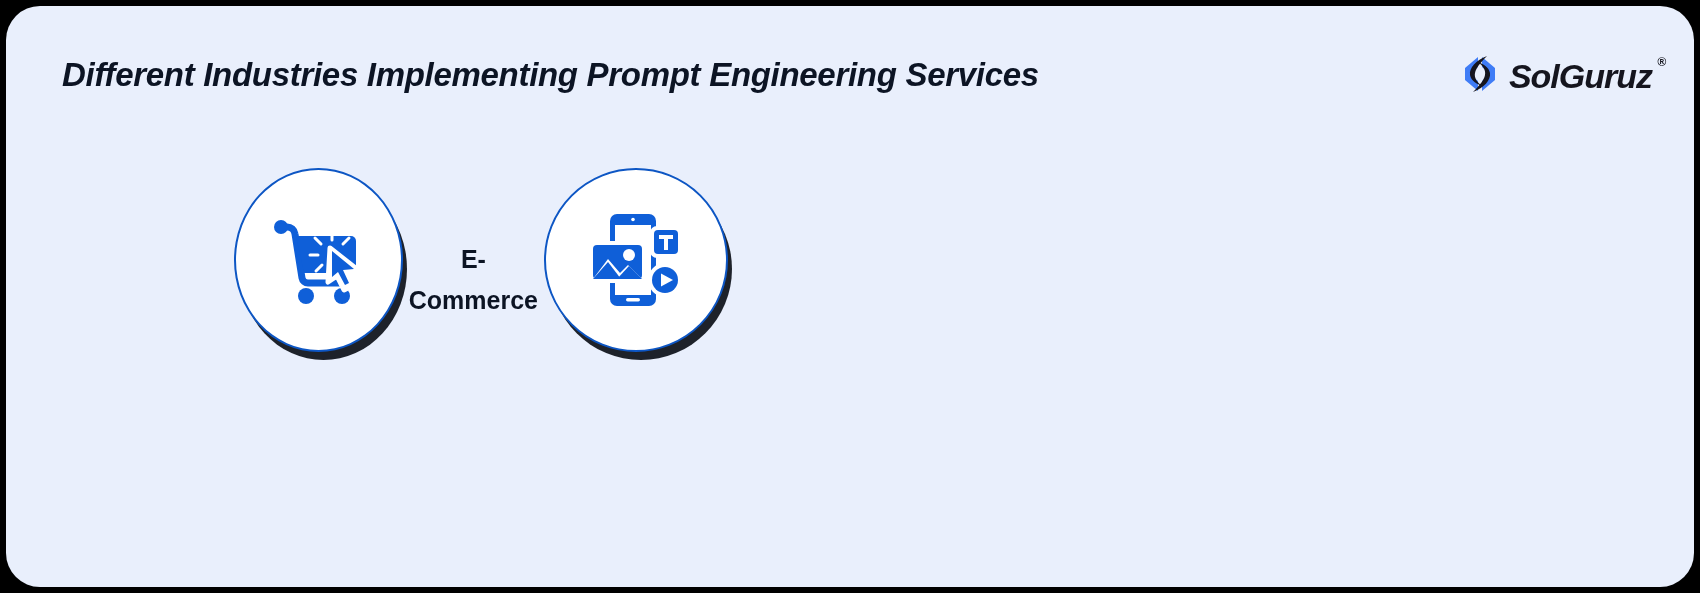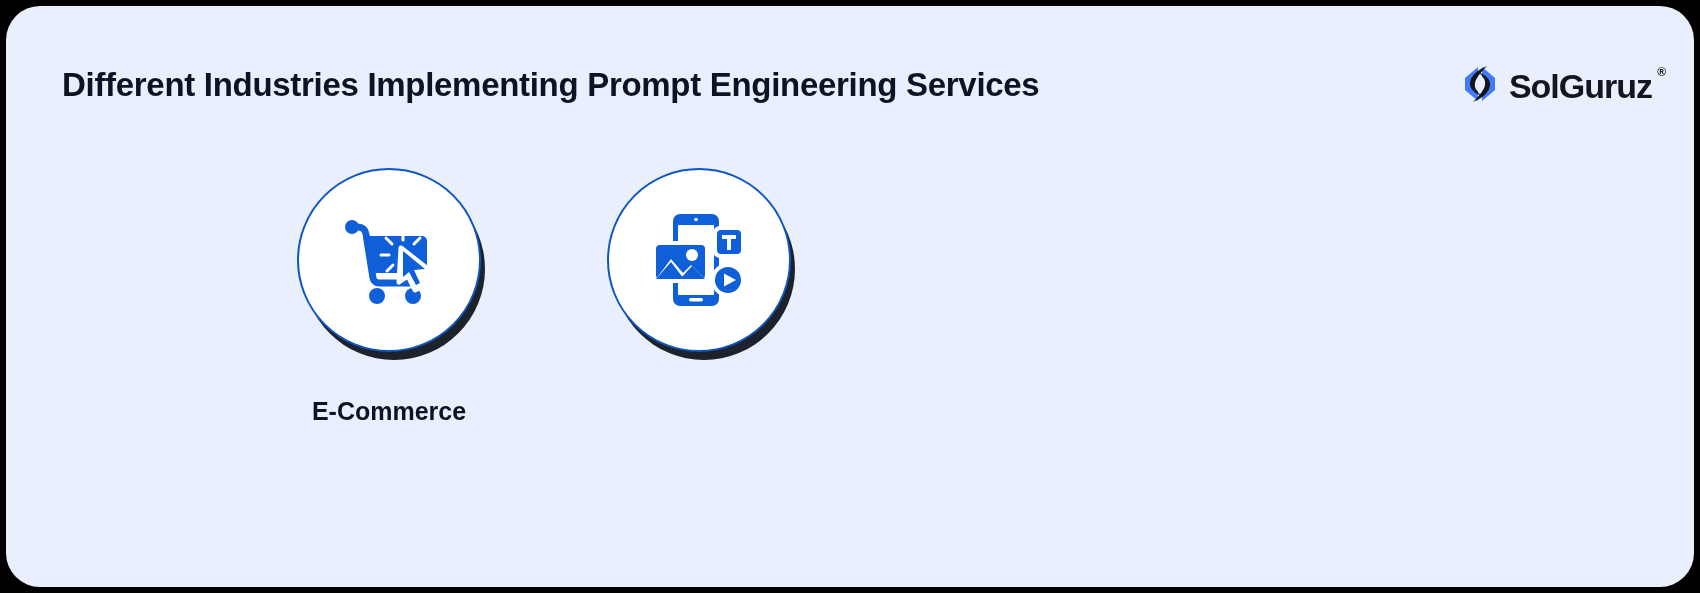--- a/index.html
+++ b/index.html
@@ -19,23 +19,24 @@
     width: 1688px;
     height: 581px;
     background: #E9EFFC;
     border-radius: 34px;
     overflow: hidden;
   }
 
   
   #header-row {
     position: absolute;
-    left: 0; top: 10px;
+    left: 0; top: 0;
     width: 100%;
     height: 128px;
+    font-style: italic;
   }
 
   #page-title {
     position: absolute;
     left: 56px;
     top: 50px;
     font-size: 33px;
     font-weight: bold;
     letter-spacing: -0.3px;
     color: #0C1424;
@@ -78,21 +79,21 @@
     left: 228px;
     top: 162px;
     width: 1240px;
     display: flex;
     align-items: flex-start;
   }
 
   .industry-card {
     width: 310px;
     display: flex;
-    flex-direction: column;
+    flex-direction: row;
     align-items: center;
   }
 
   .icon-circle {
     width: 184px;
     height: 184px;
     border-radius: 50%;
     background: #FFFFFF;
     border: 2px solid #0D56C4;
     box-shadow: 5px 9px 0 -1px rgba(12, 16, 24, 0.92);

